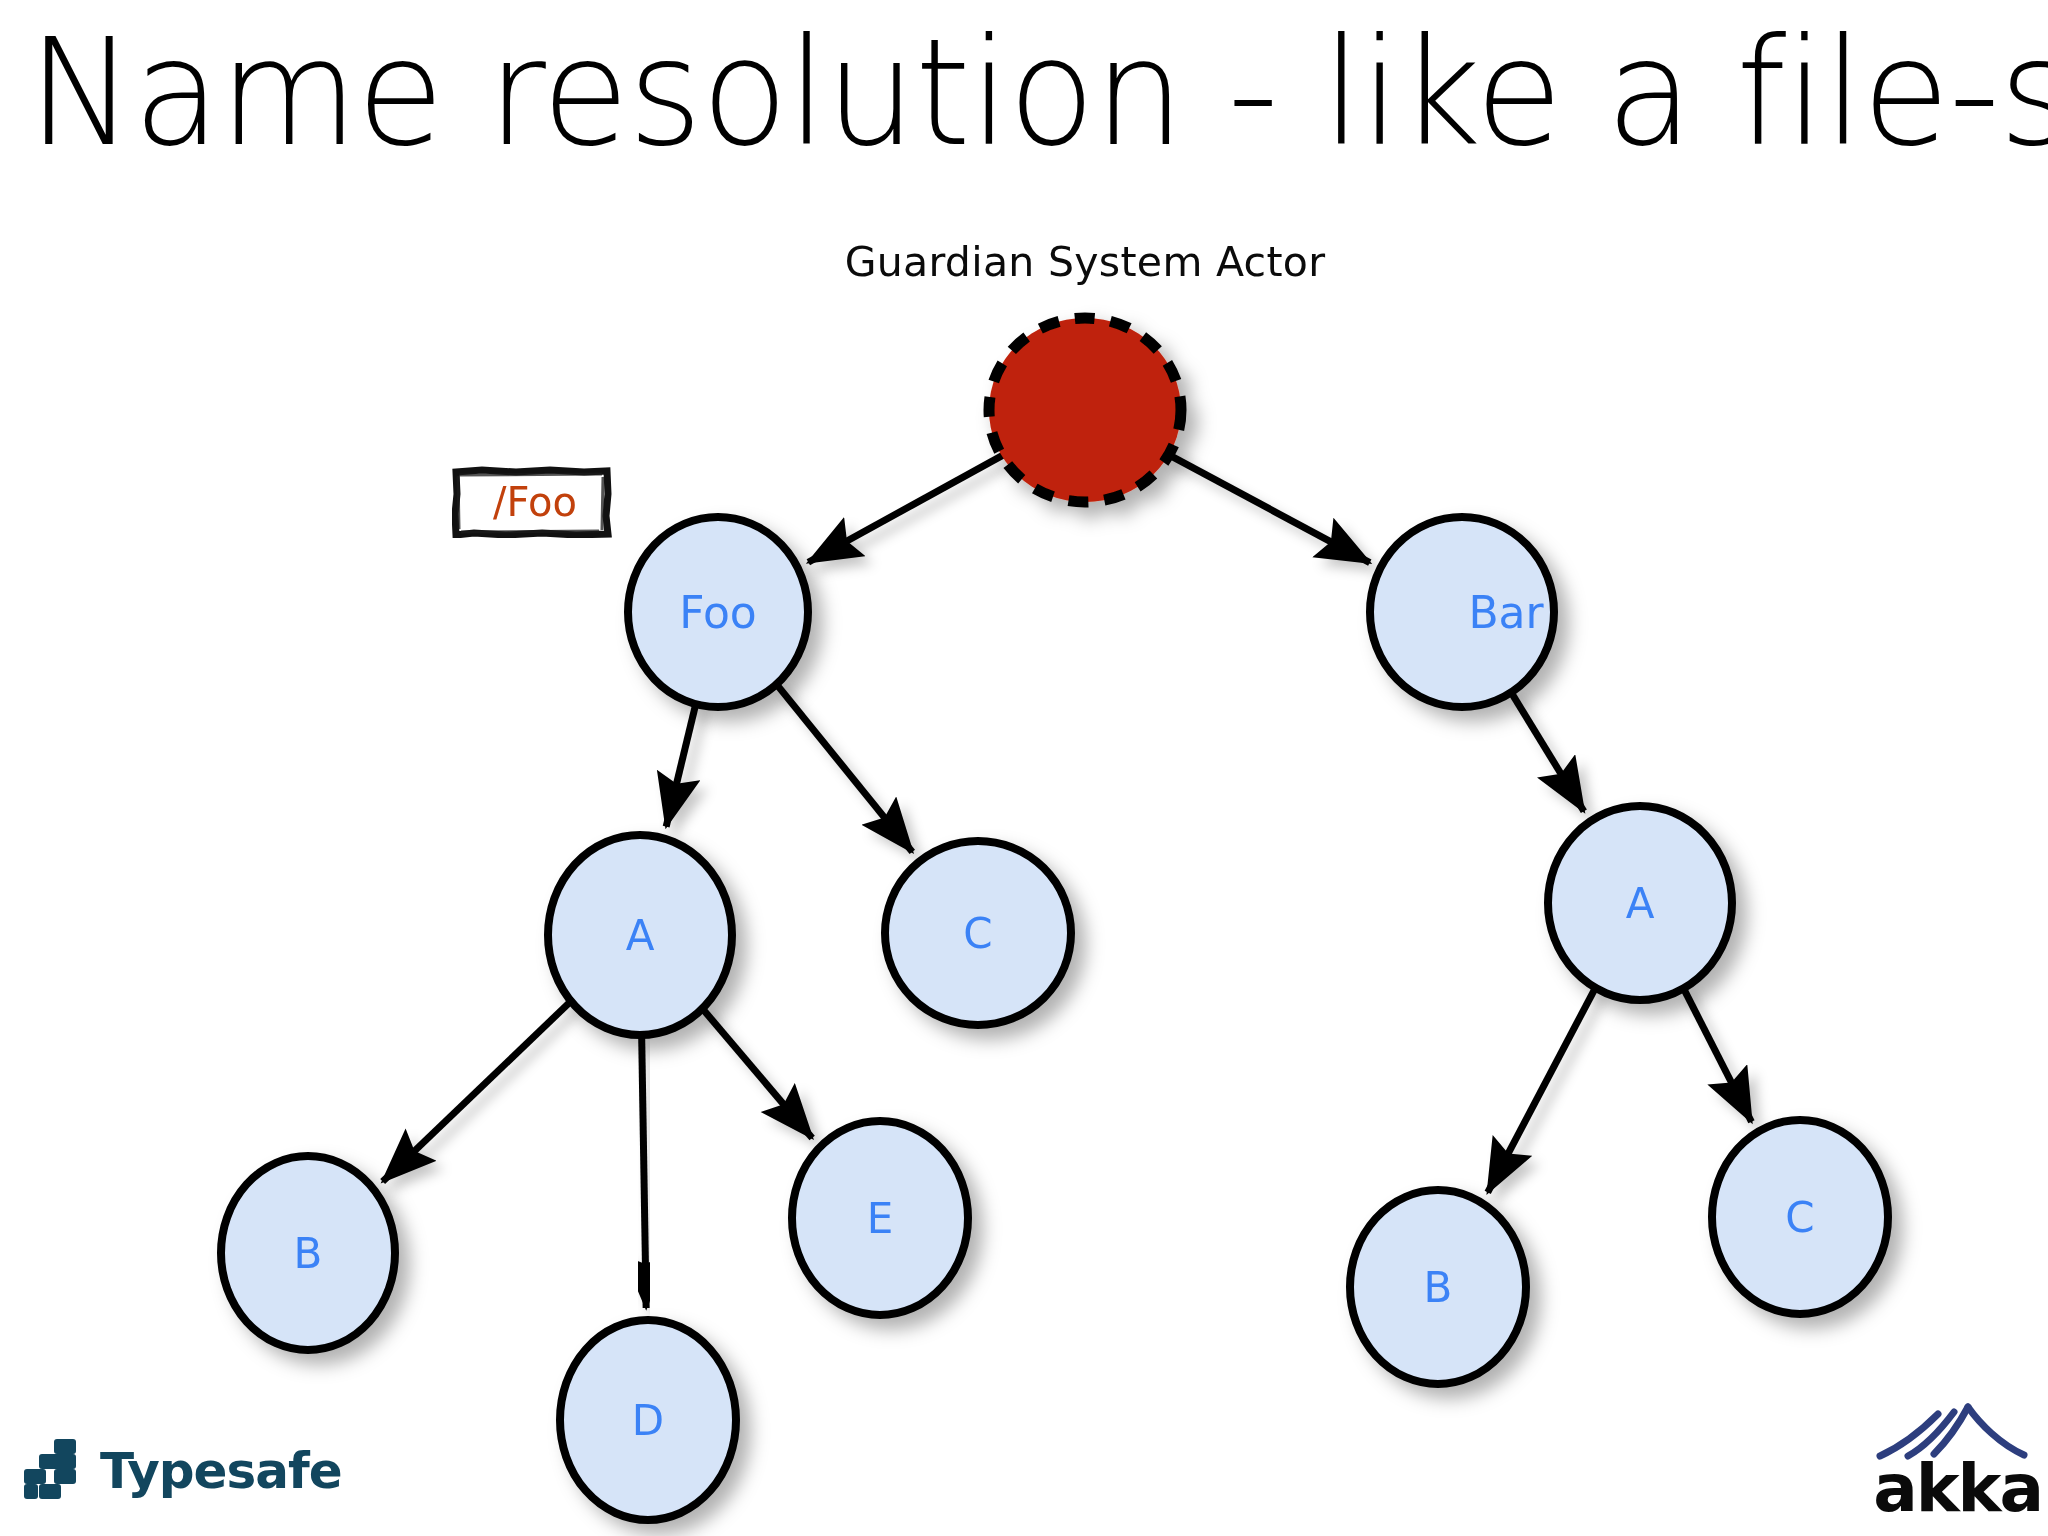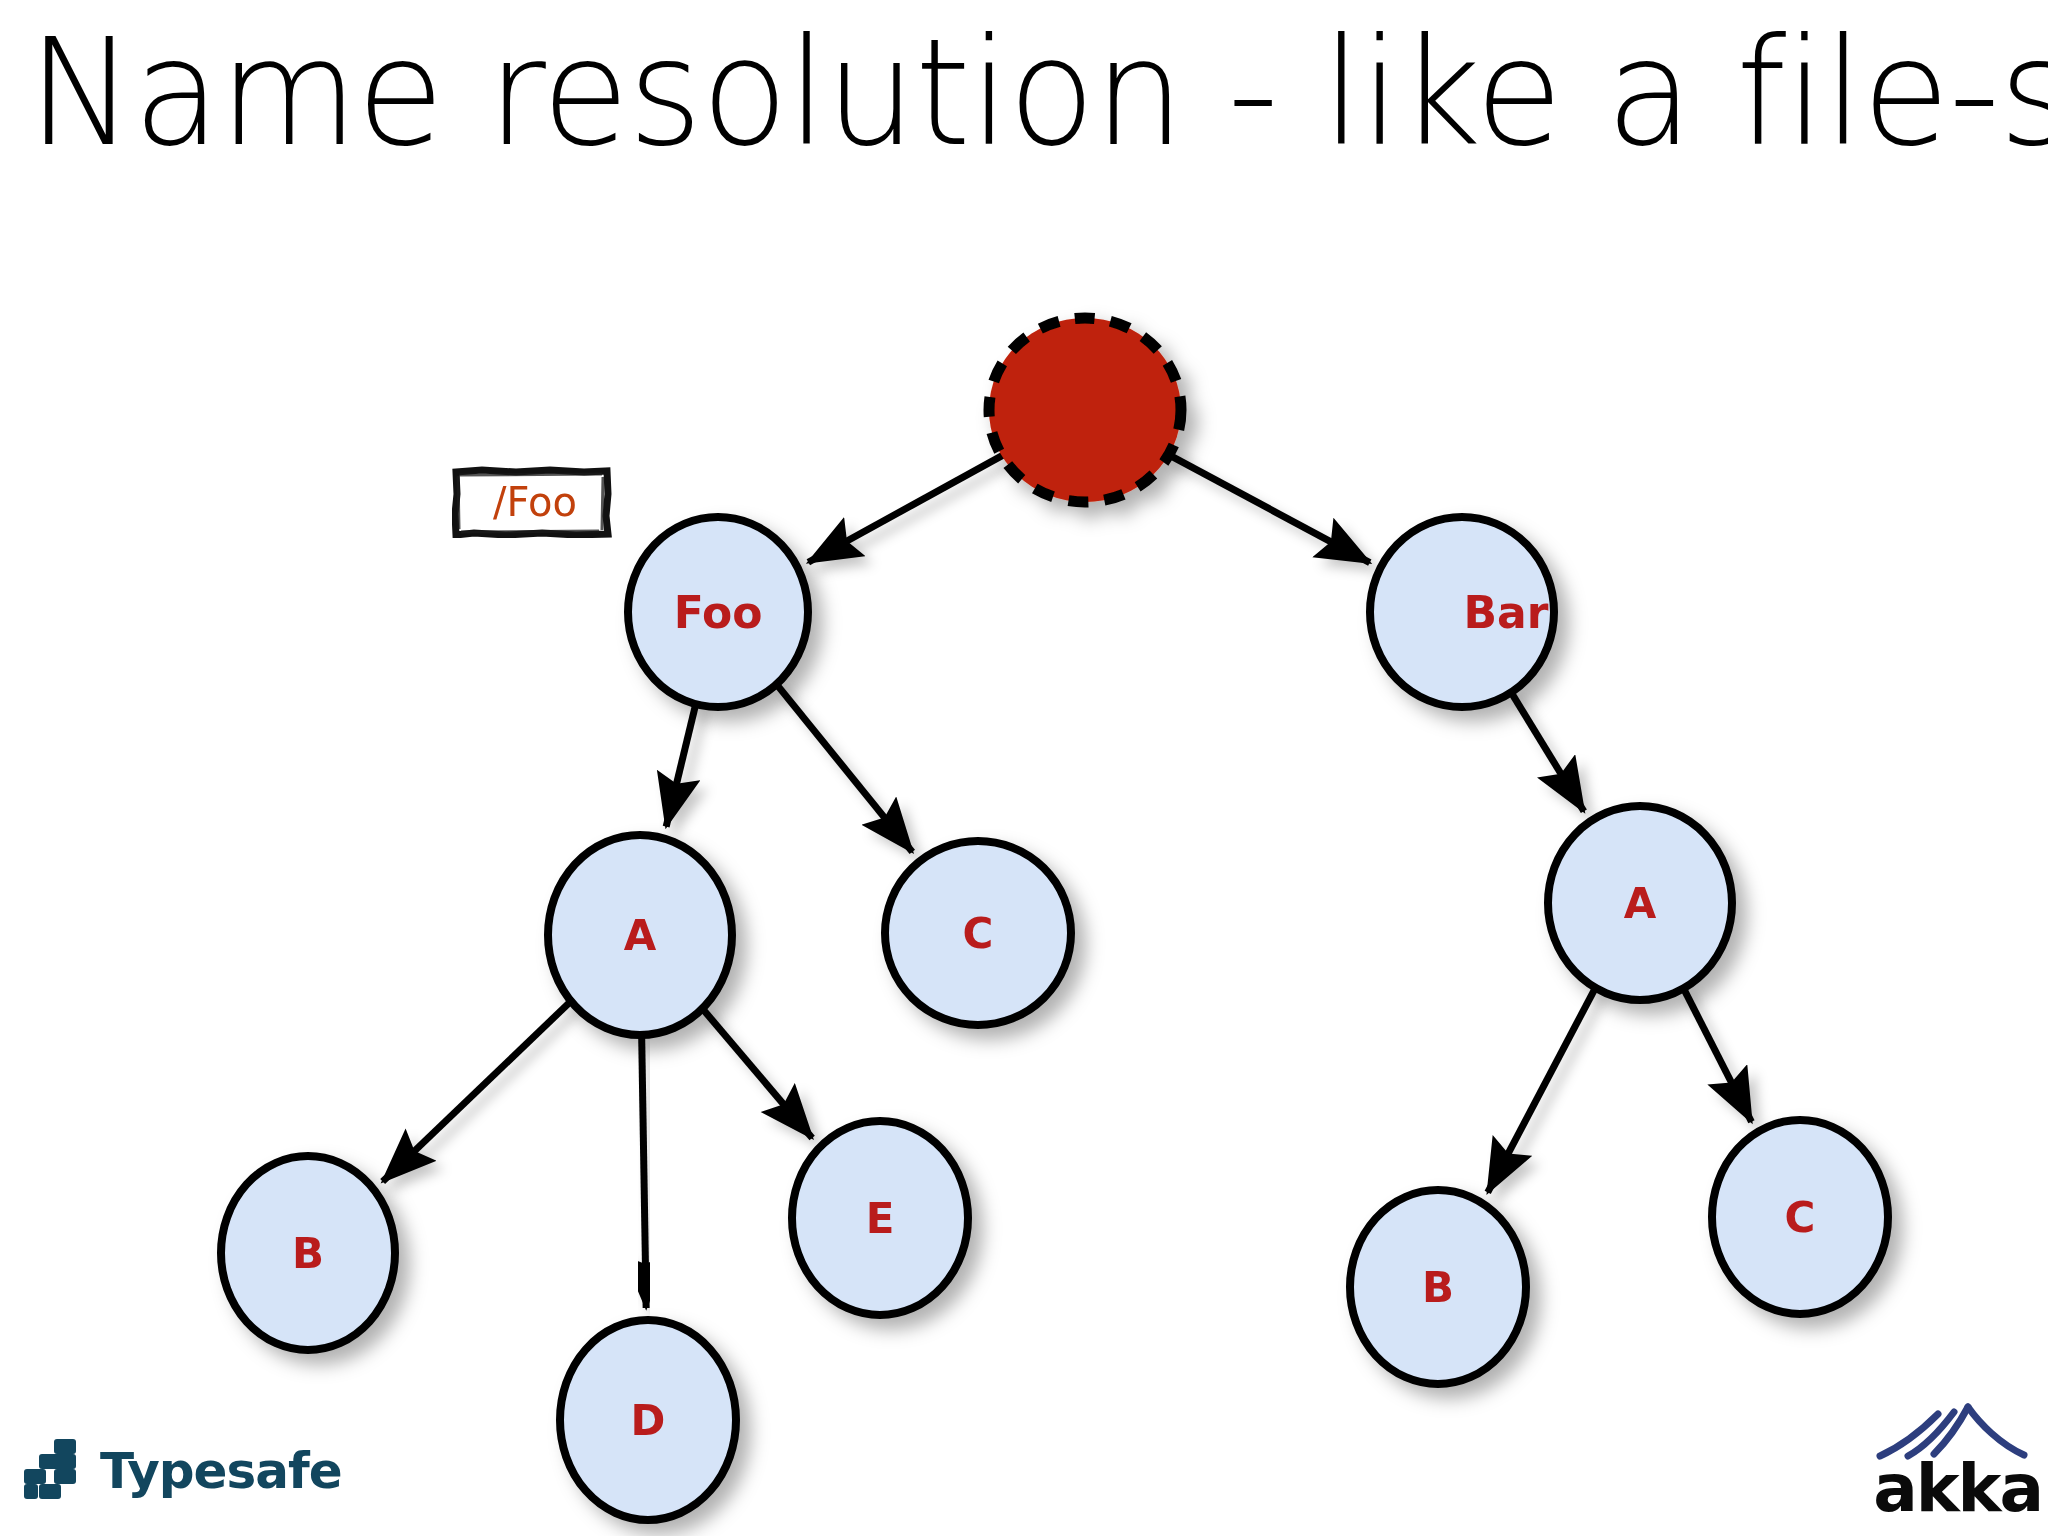--- a/index.html
+++ b/index.html
@@ -88,22 +88,22 @@
     font-size: 40px;
     color: #c2410c;
     padding-left: 6px;
     box-sizing: border-box;
   }
 
   
   .node-label {
     position: absolute;
     font-family: "DejaVu Sans", sans-serif;
-    font-weight: 700;
-    color: #b91c1c;
+    font-weight: 400;
+    color: #3b82f6;
     white-space: nowrap;
     transform: translate(-50%, -50%);
     pointer-events: none;
   }
   .node-label.big { font-size: 44px; }
   .node-label.small { font-size: 42px; }
 
   
   #typesafe-logo {
     position: absolute;
@@ -183,20 +183,21 @@
         <ellipse cx="978" cy="933" rx="93" ry="92" fill="#D6E4F8" stroke="#000000" stroke-width="8" filter="url(#nodeshadow)"></ellipse>
         <ellipse cx="1640" cy="903" rx="92" ry="97" fill="#D6E4F8" stroke="#000000" stroke-width="8" filter="url(#nodeshadow)"></ellipse>
         <ellipse cx="308" cy="1253" rx="87" ry="97" fill="#D6E4F8" stroke="#000000" stroke-width="8" filter="url(#nodeshadow)"></ellipse>
         <ellipse cx="648" cy="1420" rx="88" ry="100" fill="#D6E4F8" stroke="#000000" stroke-width="8" filter="url(#nodeshadow)"></ellipse>
         <ellipse cx="880" cy="1218" rx="88" ry="97" fill="#D6E4F8" stroke="#000000" stroke-width="8" filter="url(#nodeshadow)"></ellipse>
         <ellipse cx="1438" cy="1287" rx="88" ry="97" fill="#D6E4F8" stroke="#000000" stroke-width="8" filter="url(#nodeshadow)"></ellipse>
         <ellipse cx="1800" cy="1217" rx="88" ry="97" fill="#D6E4F8" stroke="#000000" stroke-width="8" filter="url(#nodeshadow)"></ellipse>
       </g>
   </svg>
 
+  <div id="guardian-caption">Guardian System Actor</div>
 
   <div id="foo-path-box">
     <div class="rough-frame">
       <svg width="160" height="72" viewBox="0 0 160 72" xmlns="http://www.w3.org/2000/svg">
         <path d="M4,6 L30,4 L64,6 L98,4 L132,6 L155,5 L156,28 L154,50 L156,68
                  L124,69 L90,67 L54,69 L22,67 L4,69 L3,48 L5,28 Z" fill="#ffffff" stroke="#111111" stroke-width="7" stroke-linejoin="miter" stroke-linecap="square"></path>
         <path d="M7,9 L150,8 M151,11 L150,64 M147,65 L9,66 M7,63 L6,10" fill="none" stroke="#1b1b1b" stroke-width="3" opacity="0.75"></path>
       </svg>
     </div>
     <div id="foo-path-label">/Foo</div>

